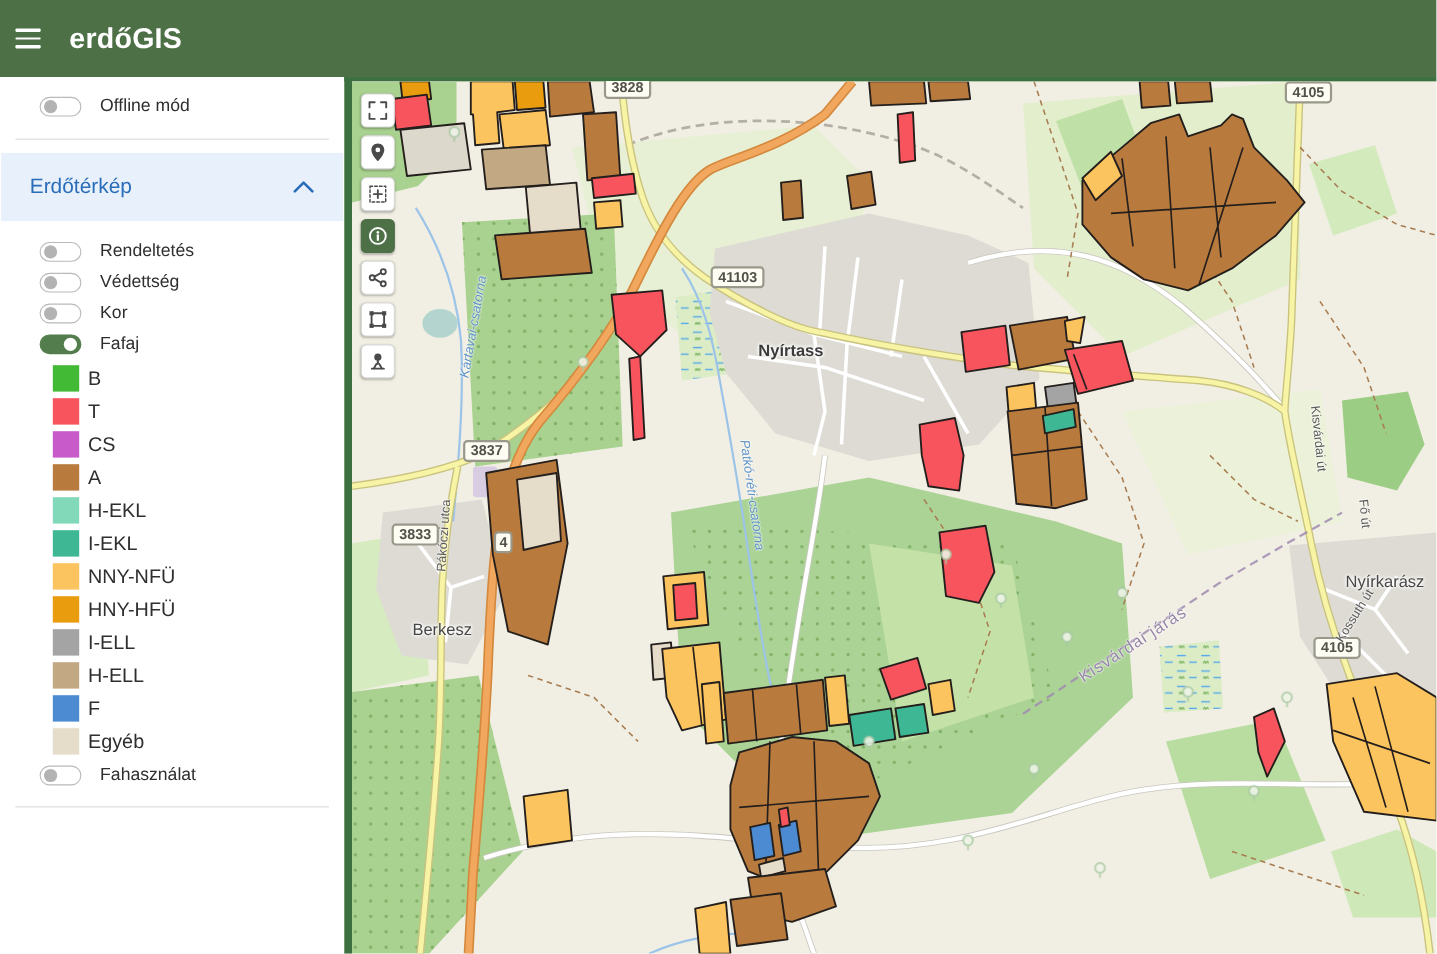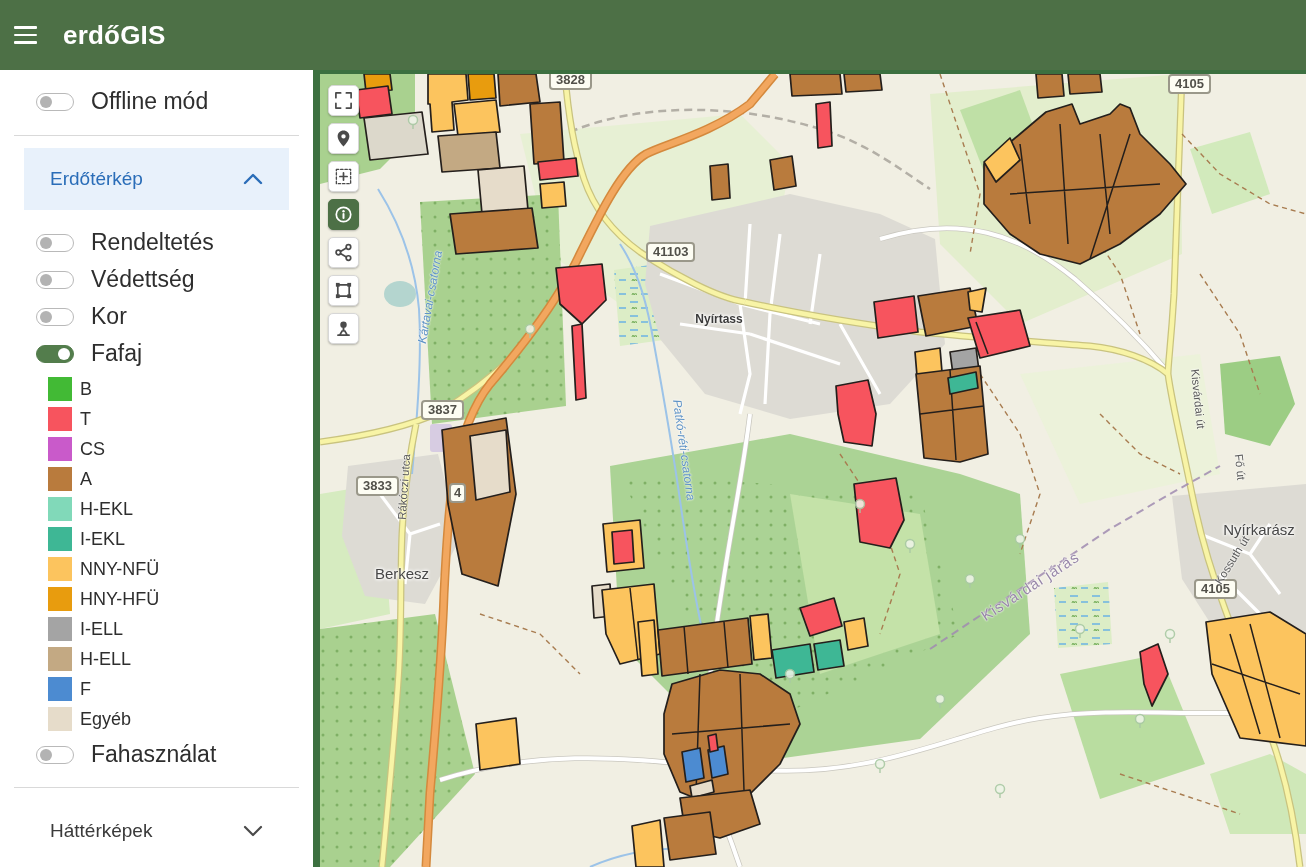--- a/index.html
+++ b/index.html
@@ -11,45 +11,45 @@
   .app{width:1306px;height:867px;display:flex;flex-direction:column}
   
   .hdr{height:70px;background:var(--hdr);display:flex;align-items:center;flex:0 0 70px}
   .burger{width:40px;height:40px;margin-left:14px;display:flex;flex-direction:column;justify-content:center;gap:5px;cursor:pointer}
   .burger span{display:block;width:23px;height:2.5px;background:#fff;border-radius:1px}
   .hdr h1{color:#fff;font-size:26px;font-weight:bold;margin-left:9px;letter-spacing:.2px}
   
   .body{flex:1;display:flex;min-height:0}
   .sidebar{width:313px;flex:0 0 313px;background:#fff;padding-top:12px;overflow:hidden;position:relative}
   .row{display:flex;align-items:center;gap:17px;padding:6px 0 6px 36px}
-  .row .lbl{font-size:23px;color:var(--txt)}
+  .row .lbl{font-size:16px;color:var(--txt)}
   .toggle{width:38px;height:18px;border:1px solid #b9b9b9;border-radius:10px;background:#fff;position:relative;flex:0 0 38px;cursor:pointer}
   .toggle .knob{position:absolute;top:2px;left:3px;width:12px;height:12px;border-radius:50%;background:#b3b3b3}
   .toggle.on{background:var(--togon);border-color:var(--togon)}
   .toggle.on .knob{left:auto;right:3px;background:#fff}
   .hr{border:none;border-top:1px solid #d9d9d9;margin:14px 14px 12px 14px}
-  .section{margin:0 24px;height:62px;display:flex;align-items:center;justify-content:space-between;padding:0 26px;cursor:pointer}
+  .section{margin:0 1px;height:62px;display:flex;align-items:center;justify-content:space-between;padding:0 26px;cursor:pointer}
   .section.open{background:var(--bluebg)}
   .section .stitle{font-size:19px}
   .section.open .stitle{color:var(--blue)}
   .section.closed .stitle{color:#3a3a3a}
   .chev{width:20px;height:12px}
   .layers{margin-top:14px}
   .layers .row{padding-top:5px;padding-bottom:5px}
   .legend{margin:2px 0}
   .lrow{display:flex;align-items:center;gap:8px;padding:3px 0 3px 48px;height:30px}
   .swatch{width:24px;height:24px;flex:0 0 24px}
   .lrow .lbl{font-size:18px;color:var(--txt)}
   
   .maparea{flex:1;position:relative;border-left:7px solid var(--divider);border-top:4px solid var(--divider);background:#f1efe3;overflow:hidden}
   .maparea svg.canvas{position:absolute;left:0;top:0}
   .ovl{position:absolute;left:4px;top:0;width:100%;height:100%;pointer-events:none}
   .badge{position:absolute;background:#fdfdf3;border:2px solid #9a988a;border-radius:4px;color:#52514a;font-size:13px;font-weight:bold;padding:0 5px;line-height:16px;white-space:nowrap}
   .badge.small{padding:0 3px}
-  .place{position:absolute;transform:translate(-50%,-50%);color:#3b3b3b;font-size:12px;font-weight:bold;text-shadow:0 0 3px #fff,0 0 3px #fff,0 0 4px #fff;white-space:nowrap}
+  .place{position:absolute;transform:translate(-50%,-50%);color:#3b3b3b;font-size:15px;font-weight:bold;text-shadow:0 0 3px #fff,0 0 3px #fff,0 0 4px #fff;white-space:nowrap}
   .place.sm{font-size:15px;font-weight:normal;color:#474747}
   .street{position:absolute;color:#5a5a5a;font-size:11.5px;text-shadow:0 0 2px #fff,0 0 2px #fff;white-space:nowrap}
   .water{position:absolute;color:#5f93c6;font-style:italic;font-size:12px;text-shadow:0 0 2px #fff,0 0 2px #fff;white-space:nowrap}
   .district{position:absolute;color:#9786a8;font-size:15px;letter-spacing:1px;text-shadow:0 0 2px #fff,0 0 2px #fff;white-space:nowrap}
   .ctrls{position:absolute;left:8px;top:11px;display:flex;flex-direction:column;gap:7px}
   .cbtn{width:31px;height:31px;background:#fff;border:1px solid #d7d7d7;border-radius:5px;box-shadow:0 1px 2px rgba(0,0,0,.25);display:flex;align-items:center;justify-content:center;cursor:pointer}
   .cbtn svg{stroke:#4a4a4a;fill:none;stroke-width:1.8;stroke-linecap:round;stroke-linejoin:round}
   .cbtn .fillpart{fill:#4a4a4a;stroke:none}
   .cbtn.active{background:var(--hdr);border-color:var(--hdr)}
   .cbtn.active svg{stroke:#fff}
@@ -171,26 +171,20 @@
 
         <div class="row">
           <div class="toggle">
               <div class="knob"></div>
             </div>
           <span class="lbl">Fahasználat</span>
         </div>
       </div>
 
       <hr class="hr">
-      <div class="section closed">
-        <span class="stitle">Háttérképek</span>
-        <svg class="chev" viewBox="0 0 20 12">
-            <polyline points="2,2 10,10 18,2" fill="none" stroke="#4a4a4a" stroke-width="2.2" stroke-linecap="round" stroke-linejoin="round"></polyline>
-          </svg>
-      </div>
     </aside>
 
     <div class="maparea">
       <svg class="canvas" width="986" height="793" viewBox="0 0 986 793">
         <defs>
           <pattern id="orch" width="14" height="14" patternUnits="userSpaceOnUse">
               <circle cx="3" cy="3" r="1.5" fill="#7fb065"></circle>
             </pattern>
           <pattern id="marsh" width="22" height="14" patternUnits="userSpaceOnUse">
             <line x1="2" y1="4" x2="10" y2="4" stroke="#58a8e8" stroke-width="1.3"></line>

